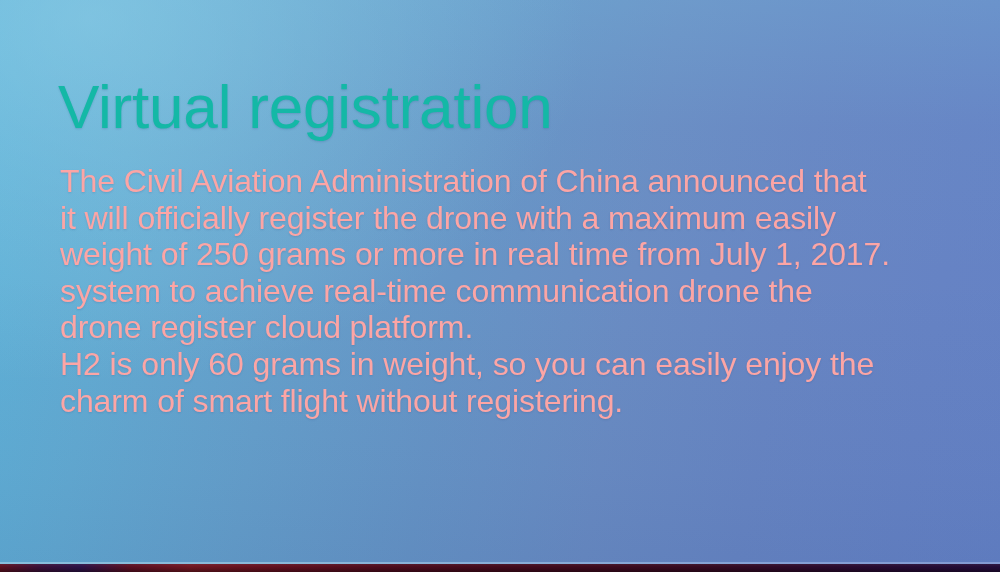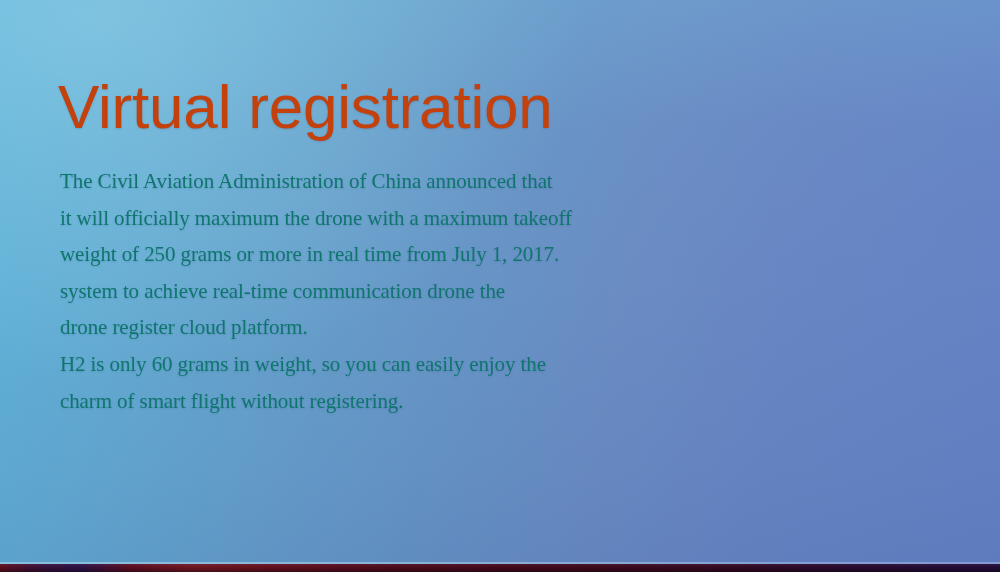--- a/index.html
+++ b/index.html
@@ -66,42 +66,41 @@
 
   .slide-title {
     position: absolute;
     left: 0;
     top: 72px;
     margin: 0;
     font-size: 62px;
     line-height: 1.12;
     font-weight: 300;
     letter-spacing: -0.2px;
-    color: #c2410c;
+    color: #14b8a6;
     white-space: nowrap;
     text-shadow: 0 1px 2px rgba(40,80,130,0.22);
   }
 
   .body-block {
     position: absolute;
     left: 2px;
     top: 163px;
     width: 920px;
   }
 
   .body-line {
     display: block;
-    font-size: 21px;
+    font-size: 32px;
     line-height: 36.6px;
     font-weight: 400;
     letter-spacing: -0.1px;
-    color: #0f766e;
+    color: #fca5a5;
     white-space: nowrap;
     text-shadow: 0 1px 2px rgba(40,80,130,0.20);
-    font-family: Liberation Serif, serif;
   }
 
   
   .bottom-hairline {
     position: absolute;
     left: 0;
     right: 0;
     bottom: 8px;
     height: 2px;
     background: linear-gradient(90deg,
@@ -148,21 +147,21 @@
   <div class="bg-base"></div>
   <div class="bg-vert"></div>
   <div class="bg-glow"></div>
 
   <div class="content">
 
     <h1 class="slide-title">Virtual registration</h1>
 
     <div class="body-block">
       <span class="body-line">The Civil Aviation Administration of China announced that</span>
-      <span class="body-line">it will officially maximum the drone with a maximum takeoff</span>
+      <span class="body-line">it will officially register the drone with a maximum easily</span>
       <span class="body-line">weight of 250 grams or more in real time from July 1, 2017.</span>
       <span class="body-line">system to achieve real-time communication drone the</span>
       <span class="body-line">drone register cloud platform.</span>
       <span class="body-line">H2 is only 60 grams in weight, so you can easily enjoy the</span>
       <span class="body-line">charm of smart flight without registering.</span>
     </div>
 
   </div>
 
   <div class="bottom-hairline"></div>

